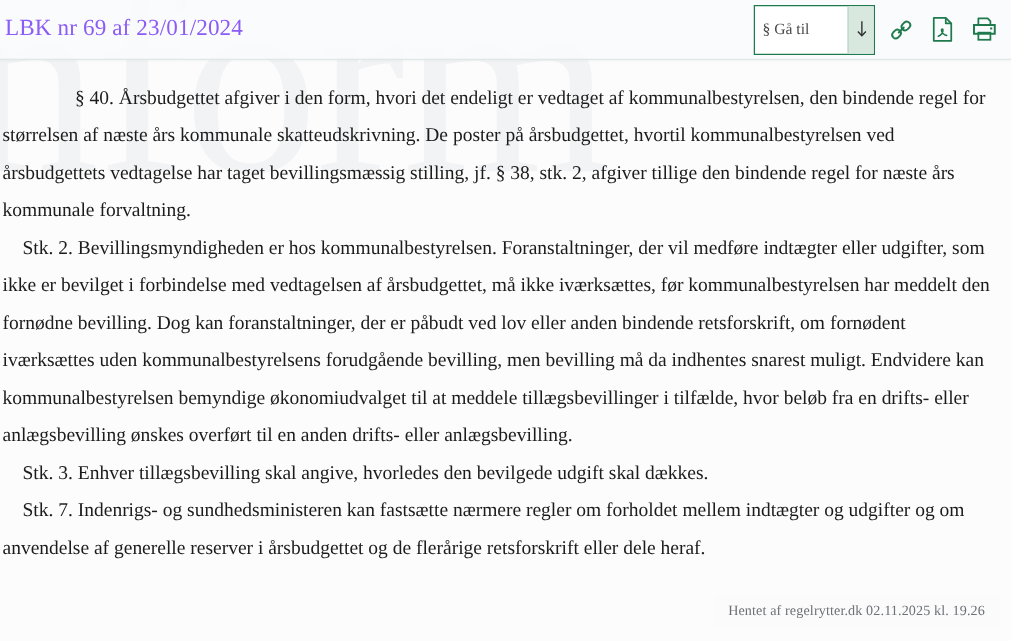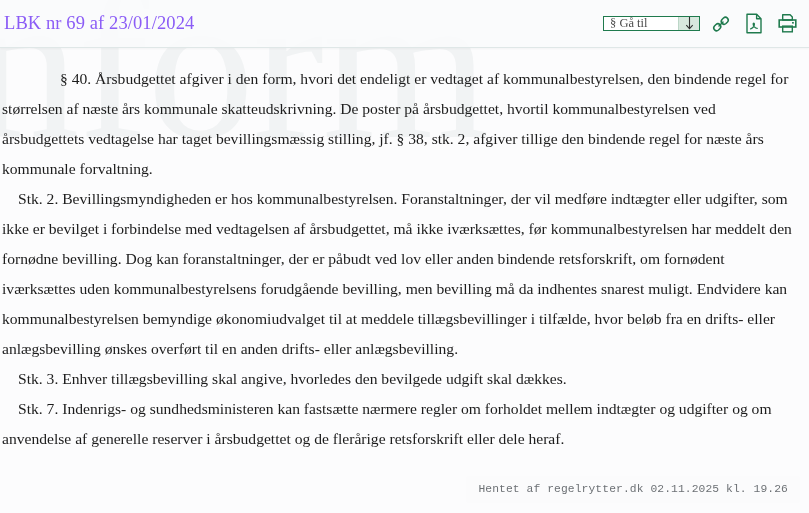--- a/index.html
+++ b/index.html
@@ -66,21 +66,21 @@
   .header-tools {
     display: flex;
     align-items: center;
     gap: 9px;
   }
 
   
   .goto-combo {
     display: flex;
     align-items: stretch;
-    height: 15px;
+    height: 40px;
     border: 1px solid #1f7a4d;
     background: #ffffff;
     width: 97px;
     overflow: hidden;
   }
   .goto-input {
     border: 0;
     outline: none;
     background: transparent;
     flex: 1 1 auto;
@@ -135,21 +135,21 @@
   .stk-label { }
 
   
   .footer-badge {
     position: absolute;
     right: 9px;
     bottom: 10px;
     z-index: 4;
     background: #fbfbfc;
     color: #6d7175;
-    font-family: Liberation Mono, monospace;
+    font-family: Liberation Serif, serif;
     font-size: 11.3px;
     padding: 7px 12px 8px 12px;
     border-radius: 2px;
     white-space: nowrap;
     letter-spacing: 0.1px;
   }
 </style>
 </head>
 <body>
 

